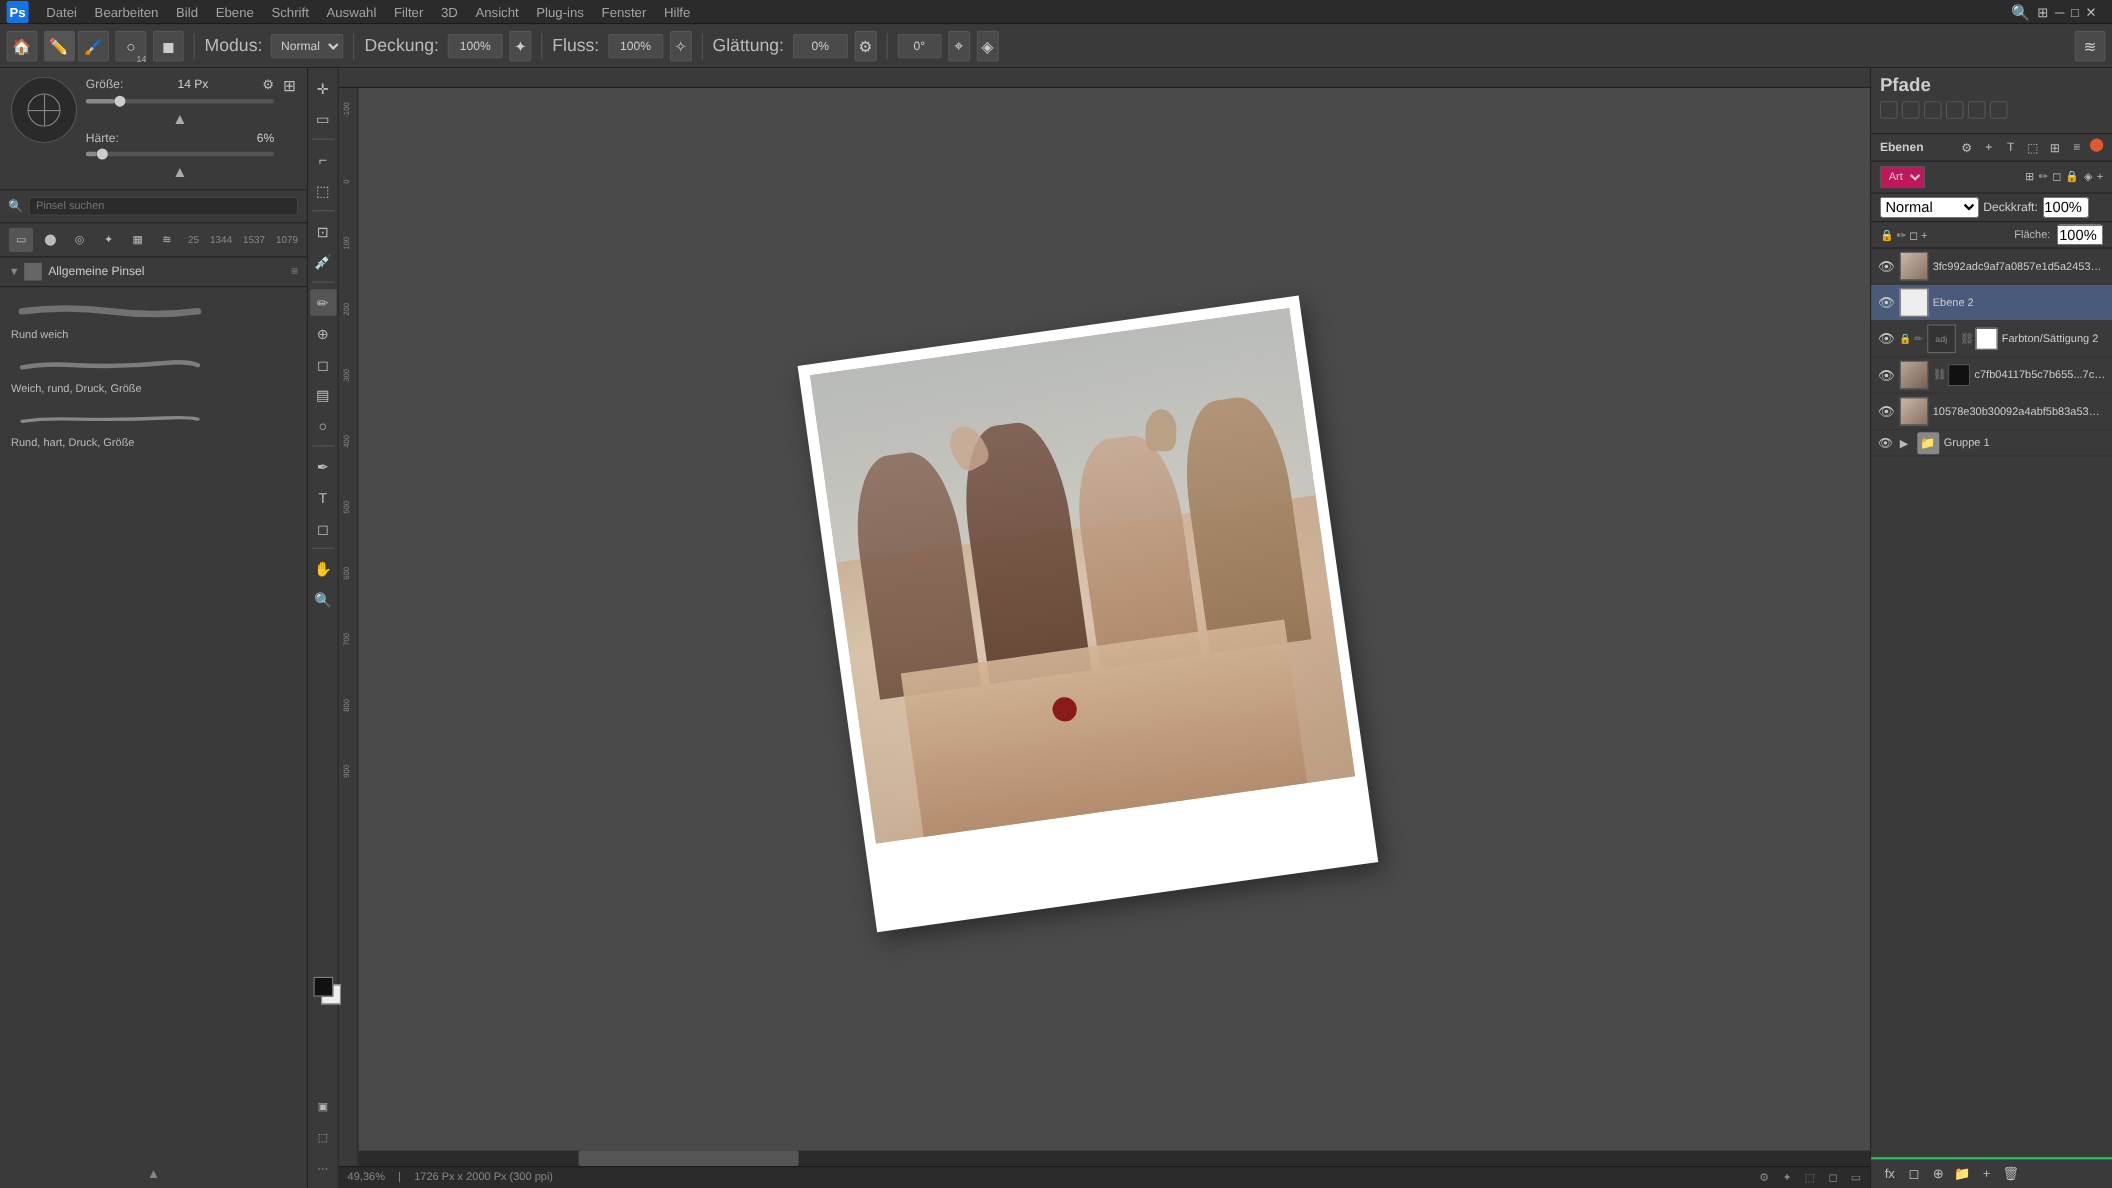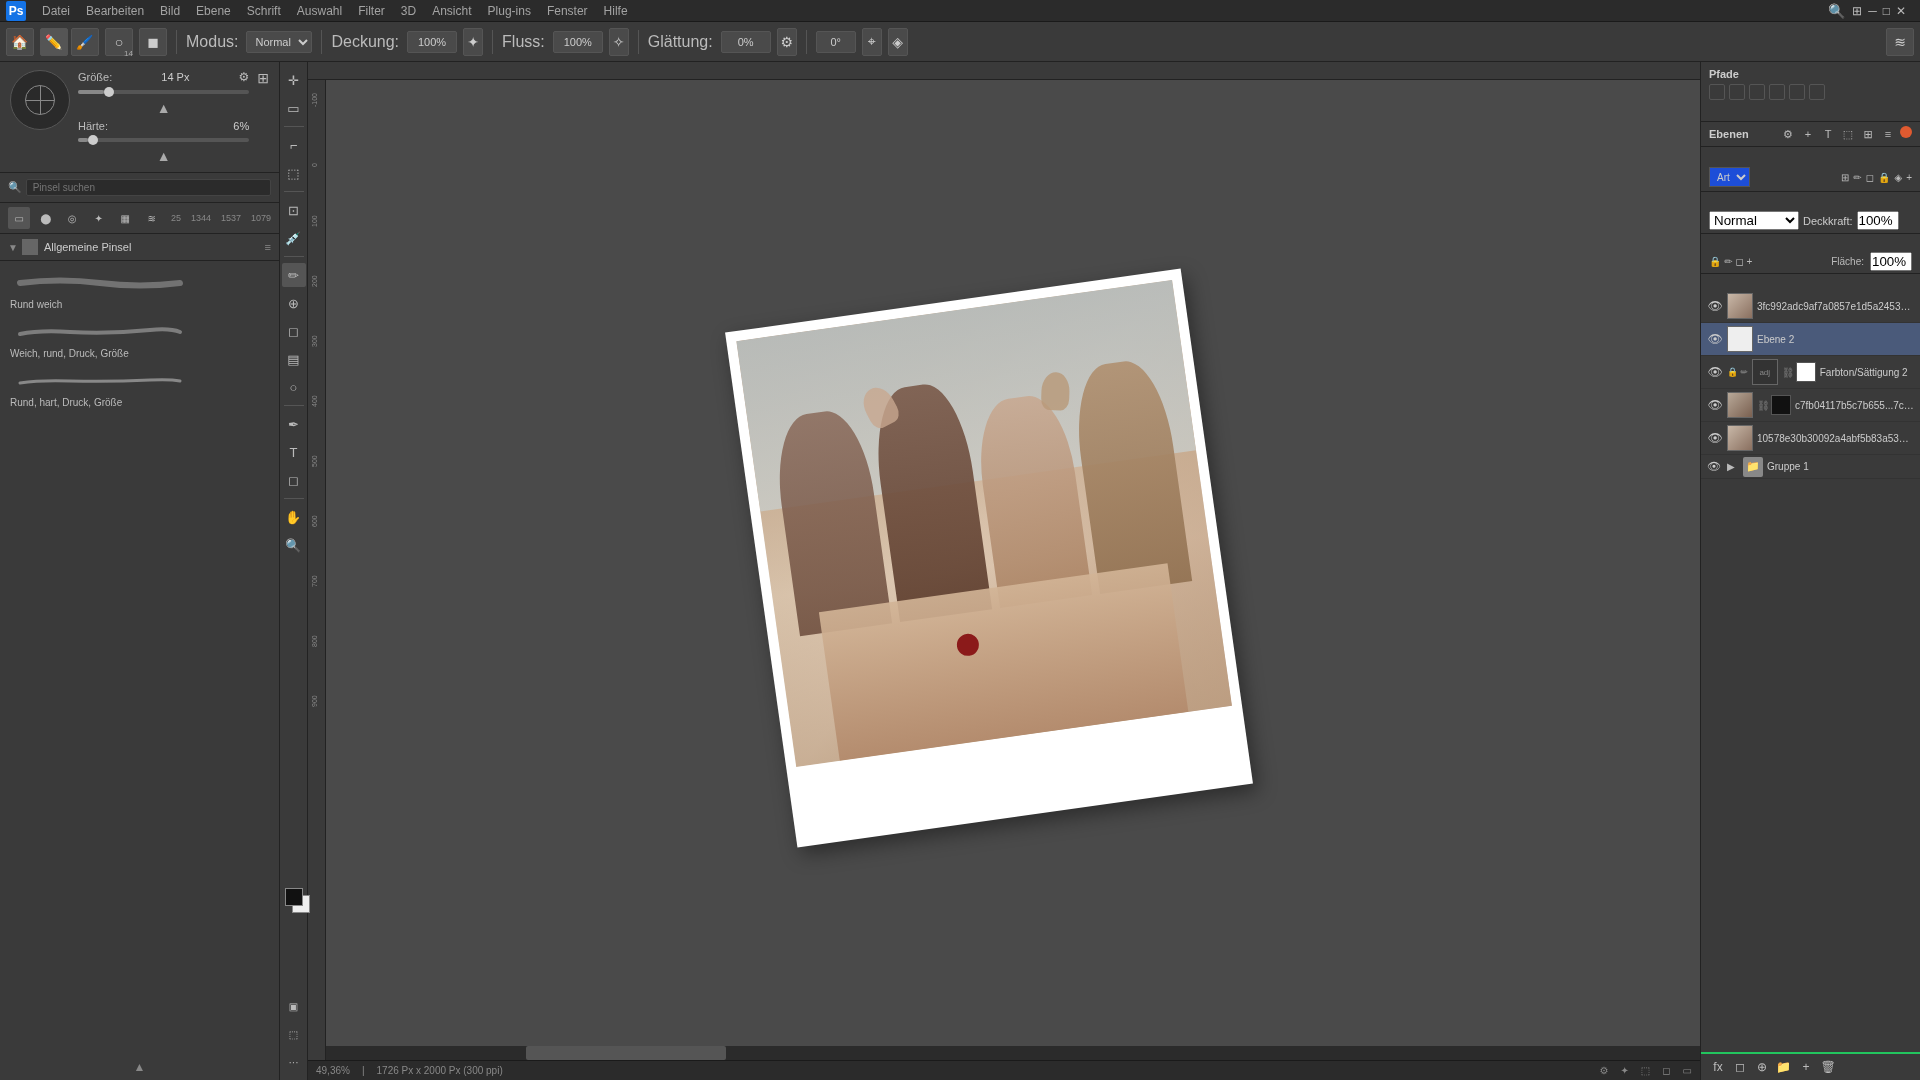--- a/index.html
+++ b/index.html
@@ -60,28 +60,28 @@
     
     #canvas-area { flex: 1; background: #4a4a4a; position: relative; overflow: hidden; }
     #ruler-h { height: 18px; background: #3a3a3a; border-bottom: 1px solid #222; display: flex; align-items: flex-end; padding-left: 18px; }
     #ruler-v { width: 18px; background: #3a3a3a; border-right: 1px solid #222; position: absolute; left: 0; top: 18px; bottom: 18px; }
     #canvas-container { position: absolute; left: 18px; top: 18px; right: 0; bottom: 20px; overflow: hidden; background: #4a4a4a; display: flex; align-items: center; justify-content: center; }
     #status-bar { position: absolute; bottom: 0; left: 0; right: 0; height: 20px; background: #2b2b2b; border-top: 1px solid #1a1a1a; display: flex; align-items: center; padding: 0 8px; gap: 12px; font-size: 10px; color: #888; }
 
     
     #right-panel { width: 220px; background: #3a3a3a; border-left: 1px solid #222; display: flex; flex-direction: column; }
     #paths-panel { background: #3a3a3a; border-bottom: 1px solid #222; padding: 6px 8px; height: 60px; }
-    #paths-panel .panel-title { font-size: 11px; color: #ccc; margin-bottom: 4px; font-weight: bold; }
-    #layers-panel { flex: 1; display: flex; flex-direction: column; gap: 16px; }
+    #paths-panel .panel-title { font-size: 17px; color: #ccc; margin-bottom: 4px; font-weight: bold; }
+    #layers-panel { flex: 1; display: flex; flex-direction: column; }
     #layers-header { background: #3a3a3a; border-bottom: 1px solid #222; padding: 4px 8px; display: flex; align-items: center; gap: 6px; }
     #layers-header .panel-title { font-size: 11px; color: #ccc; font-weight: bold; flex: 1; }
     .layer-header-icons { display: flex; gap: 4px; }
     .lhi { font-size: 11px; color: #bbb; cursor: pointer; width: 16px; height: 16px; display: flex; align-items: center; justify-content: center; }
     #layers-controls { padding: 4px 8px; border-bottom: 1px solid #222; display: flex; align-items: center; gap: 4px; }
-    #layers-controls .lc-dropdown { background: #1d4ed8; border: 1px solid #555; color: #ccc; font-size: 10px; padding: 1px 3px; height: 20px; }
+    #layers-controls .lc-dropdown { background: #be185d; border: 1px solid #555; color: #ccc; font-size: 10px; padding: 1px 3px; height: 20px; }
     #layers-filter { padding: 3px 8px; border-bottom: 1px solid #222; display: flex; align-items: center; gap: 4px; }
     #layers-list { flex: 1; overflow-y: auto; }
     .layer-item { display: flex; align-items: center; padding: 3px 6px; border-bottom: 1px solid #333; cursor: pointer; gap: 4px; min-height: 32px; }
     .layer-item.selected { background: #4a5a7a; }
     .layer-vis-icon { width: 16px; height: 16px; display: flex; align-items: center; justify-content: center; font-size: 12px; cursor: pointer; }
     .layer-thumb { width: 26px; height: 26px; background: #555; border: 1px solid #666; flex-shrink: 0; overflow: hidden; display: flex; align-items: center; justify-content: center; }
     .layer-thumb.white-thumb { background: #eee; }
     .layer-name { font-size: 10px; color: #ccc; flex: 1; overflow: hidden; text-overflow: ellipsis; white-space: nowrap; }
     .layer-extra-thumb { width: 26px; height: 26px; background: #333; border: 1px solid #555; flex-shrink: 0; }
     .layer-chain { width: 10px; color: #888; font-size: 10px; }

